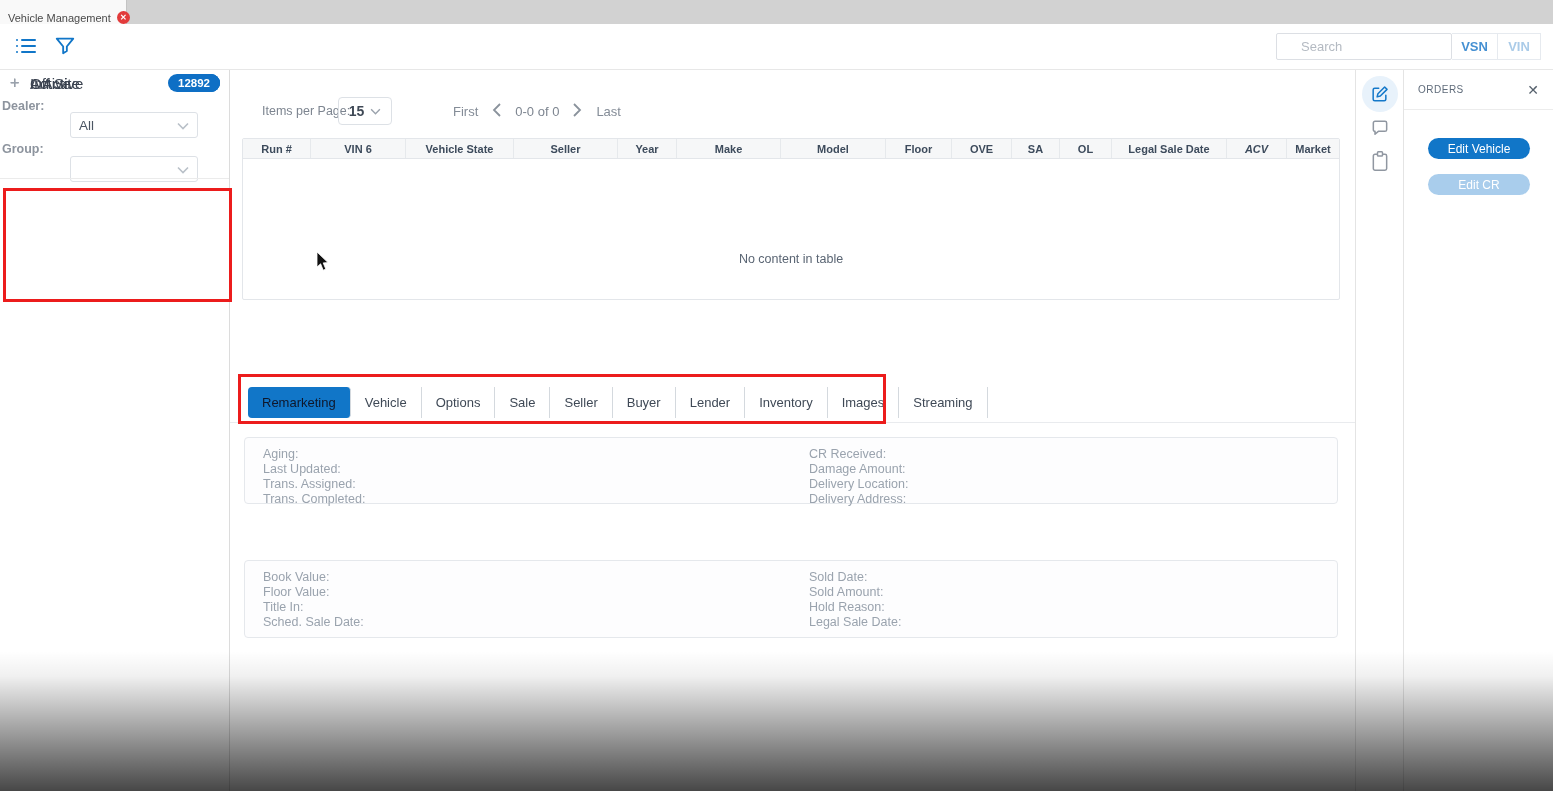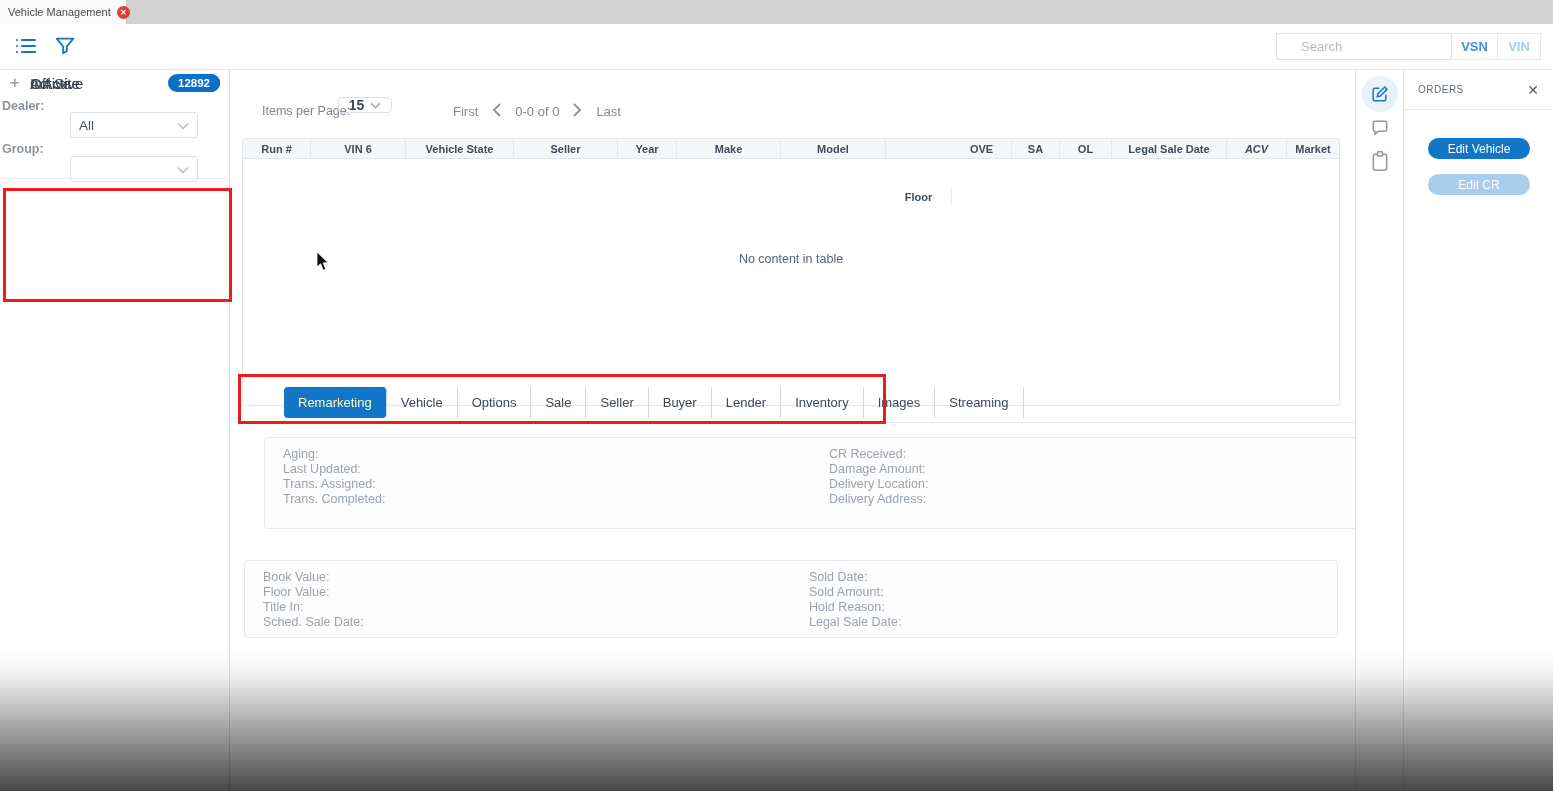--- a/index.html
+++ b/index.html
@@ -3,21 +3,21 @@
 <meta charset="utf-8">
 <style>
   * { margin:0; padding:0; box-sizing:border-box; }
   html,body { width:1553px; height:791px; }
   body { font-family:"Liberation Sans", sans-serif; background:#fff; overflow:hidden; }
   #screen { position:relative; width:1553px; height:791px; background:#fff; overflow:hidden; }
 
   
   .tabbar { position:absolute; left:0; top:0; width:100%; height:24px; background:#d2d2d2; }
   .window-tab { position:absolute; left:0; top:0; height:24px; width:127px; background:#f9f9f9;
-    display:flex; align-items:center; gap:6px; padding:0 8px; border-right:1px solid #c4c4c4; }
+    display:flex; align-items:flex-end; gap:6px; padding:0 8px; border-right:1px solid #c4c4c4; }
   .window-tab .title { font-size:11px; color:#4a4a4a; white-space:nowrap; }
   .tab-close { width:13px; height:13px; border-radius:50%; background:#e23b3b; color:#fff;
     font-size:8px; line-height:13px; text-align:center; font-weight:bold; cursor:default; flex:0 0 13px; }
 
   
   .toolbar { position:absolute; left:0; top:24px; width:100%; height:46px; background:#fff;
     border-bottom:1px solid #e7e7e7; }
   .tool-icons { position:absolute; left:14px; top:10px; display:flex; gap:16px; align-items:center; }
   .search-box { position:absolute; left:1276px; top:9px; width:176px; height:27px;
     border:1px solid #dcdfe4; border-radius:2px; padding:0 24px; font-size:13px; color:#4b5563;
@@ -46,53 +46,53 @@
   .sb-divider { position:absolute; left:0; top:108px; width:229px; height:1px; background:#ebebeb; }
   .tree-item { position:absolute; left:10px; width:210px; height:26px; display:flex; align-items:center;
     cursor:pointer; }
   .tree-plus { color:#9aa2ac; font-size:16px; width:20px; font-weight:400; }
   .tree-label { font-size:15px; color:#3b4350; }
   .tree-badge { margin-left:auto; background:#0e6fc5; color:#fff; font-size:11.5px; font-weight:bold;
     border-radius:10px; padding:3px 10px; min-width:20px; text-align:center; }
 
   
   .pag-label { position:absolute; left:32px; top:34px; font-size:12.5px; color:#7d8590; }
-  .pag-select { position:absolute; left:108px; top:27px; width:54px; height:16px; border:1px solid #dde1e6;
+  .pag-select { position:absolute; left:108px; top:27px; width:54px; height:28px; border:1px solid #dde1e6;
     border-radius:4px; display:flex; align-items:center; justify-content:center; gap:6px;
     font-size:14px; font-weight:bold; color:#3f4956; cursor:pointer; }
   .pag-nav { position:absolute; left:223px; top:27px; height:28px; display:flex; align-items:center;
     gap:14px; font-size:13px; color:#848c97; }
   .pag-btn { cursor:pointer; }
   .pag-range { color:#7d8590; }
 
   
-  .table { position:absolute; left:12px; top:68px; width:1098px; height:268px;
+  .table { position:absolute; left:12px; top:68px; width:1098px; height:162px;
     border:1px solid #e3e6ea; border-radius:2px; background:#fff; }
   .thead { display:flex; height:20px; background:#f6f7f8; border-bottom:1px solid #e3e6ea; }
   .th { font-size:11px; font-weight:bold; color:#3d4b5c; display:flex; align-items:center;
     justify-content:center; border-right:1px solid #e6e9ec; height:100%; cursor:pointer; }
   .th:nth-child(1){flex:0 0 68px;} .th:nth-child(2){flex:0 0 95px;} .th:nth-child(3){flex:0 0 108px;}
   .th:nth-child(4){flex:0 0 104px;} .th:nth-child(5){flex:0 0 59px;} .th:nth-child(6){flex:0 0 104px;}
-  .th:nth-child(7){flex:0 0 105px;} .th:nth-child(8){flex:0 0 66px;margin-top:48px;} .th:nth-child(9){flex:0 0 60px;}
+  .th:nth-child(7){flex:0 0 105px;} .th:nth-child(8){flex:0 0 66px;} .th:nth-child(9){flex:0 0 60px;}
   .th:nth-child(10){flex:0 0 48px;} .th:nth-child(11){flex:0 0 52px;} .th:nth-child(12){flex:0 0 115px;}
   .th:nth-child(13){flex:0 0 60px;font-style:italic;} .th:nth-child(14){flex:1; border-right:none;}
   .tbody-empty { height:200px; display:flex; align-items:center; justify-content:center;
     font-size:12.5px; color:#5a6573; }
 
   
   .tabs-section { position:absolute; left:0; top:312px; width:1125px; height:41px;
     border-bottom:1px solid #e9ebee; display:flex; align-items:center; padding-left:18px; }
   .dtab { font-size:13px; color:#3f4956; padding:8px 14px; border-right:1px solid #d4d9de;
     cursor:pointer; white-space:nowrap; }
-  .dtab.active { background:#1176c8; color:#fef9c3; border-radius:4px; border-right:1px solid #d4d9de;margin-left:36px; }
+  .dtab.active { background:#1176c8; color:#0f172a; border-radius:4px; border-right:1px solid #d4d9de; }
 
   
   .panel { position:absolute; left:14px; width:1094px; border:1px solid #e5e8ec; border-radius:4px;
     background:#fdfdfe; display:flex; }
-  .panel-1 { top:367px; height:92px;margin-left:20px; }
+  .panel-1 { top:367px; height:67px; }
   .panel-2 { top:490px; height:78px; }
   .panel-col { padding:9px 0 0 18px; width:546px; }
   .panel-col div { font-size:12.5px; color:#9aa3ae; line-height:15px; }
 
   
   .strip-icon { position:absolute; left:50%; transform:translateX(-50%); cursor:pointer; }
   .icon-circle { width:36px; height:36px; border-radius:50%; background:#e8f2fb;
     display:flex; align-items:center; justify-content:center; }
   .si-1 { top:6px; } .si-2 { top:48px; } .si-3 { top:80px; }
 

